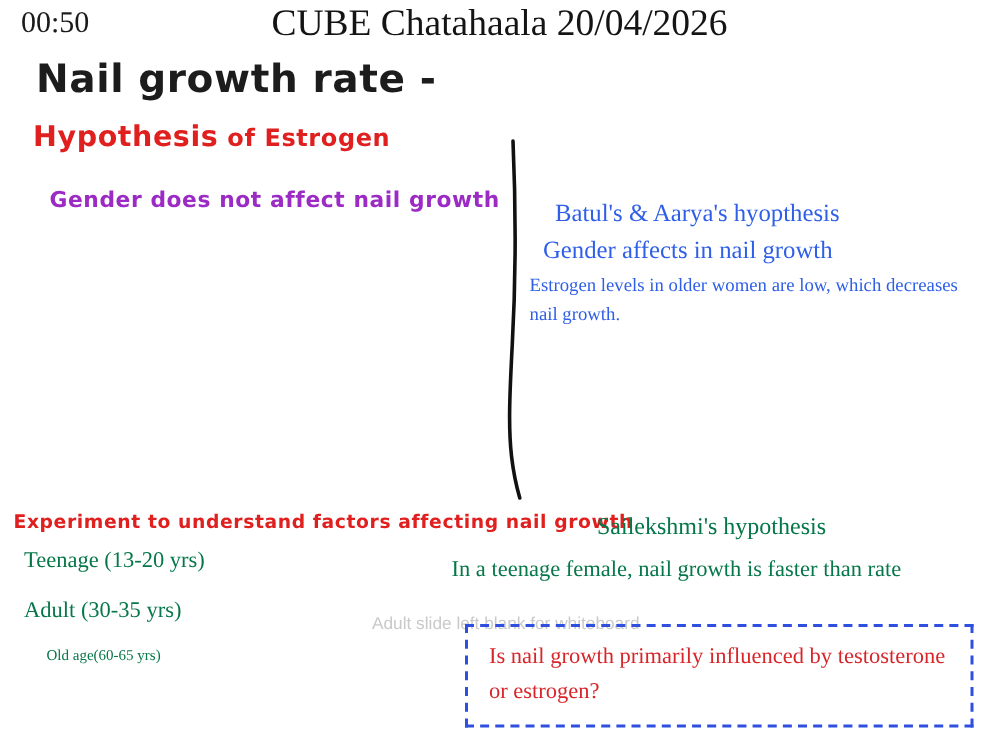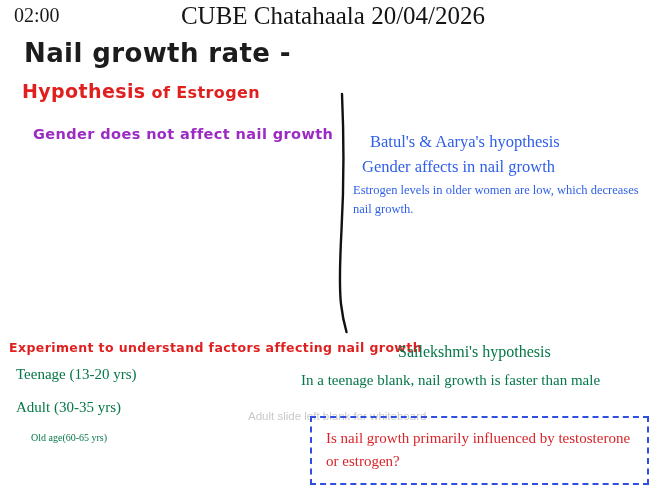--- a/index.html
+++ b/index.html
@@ -134,21 +134,21 @@
     font-family: "Liberation Serif", serif;
     font-size: 15px;
     line-height: 1.55;
   }
 </style>
 </head>
 <body>
 
 <div class="slide">
 
-  <div class="tx" id="timer">02:00</div>
+  <div class="tx" id="timer">00:50</div>
 
   <div id="deck-title">CUBE Chatahaala 20/04/2026</div>
 
   <div class="tx hand" id="topic-heading">Nail growth rate -</div>
 
   <div class="tx hand" id="hyp-label"><span>Hypothesis</span><span class="small"> of Estrogen</span></div>
 
   <div class="tx hand" id="niharika-claim">Gender does not affect nail growth</div>
 
   <svg id="divider" viewBox="0 0 40 245">
@@ -164,21 +164,21 @@
   <div class="tx hand" id="experiment-heading">Experiment to understand factors affecting nail growth</div>
 
   <div class="tx green" id="age-teenage">Teenage (13-20 yrs)</div>
 
   <div class="tx green" id="age-adult">Adult (30-35 yrs)</div>
 
   <div class="tx green" id="age-old">Old age(60-65 yrs)</div>
 
   <div class="tx green" id="sailekshmi-title">Sailekshmi's hypothesis</div>
 
-  <div class="wrapblk green" id="sailekshmi-claim">In a teenage blank, nail growth is faster than male</div>
+  <div class="wrapblk green" id="sailekshmi-claim">In a teenage female, nail growth is faster than rate</div>
 
   <div class="tx" id="whiteboard-note">Adult slide left blank for whiteboard</div>
 
   <div id="question-box">
     <div id="question-text">Is nail growth primarily influenced by testosterone or estrogen?</div>
   </div>
 
 </div>
 
 </body></html>

